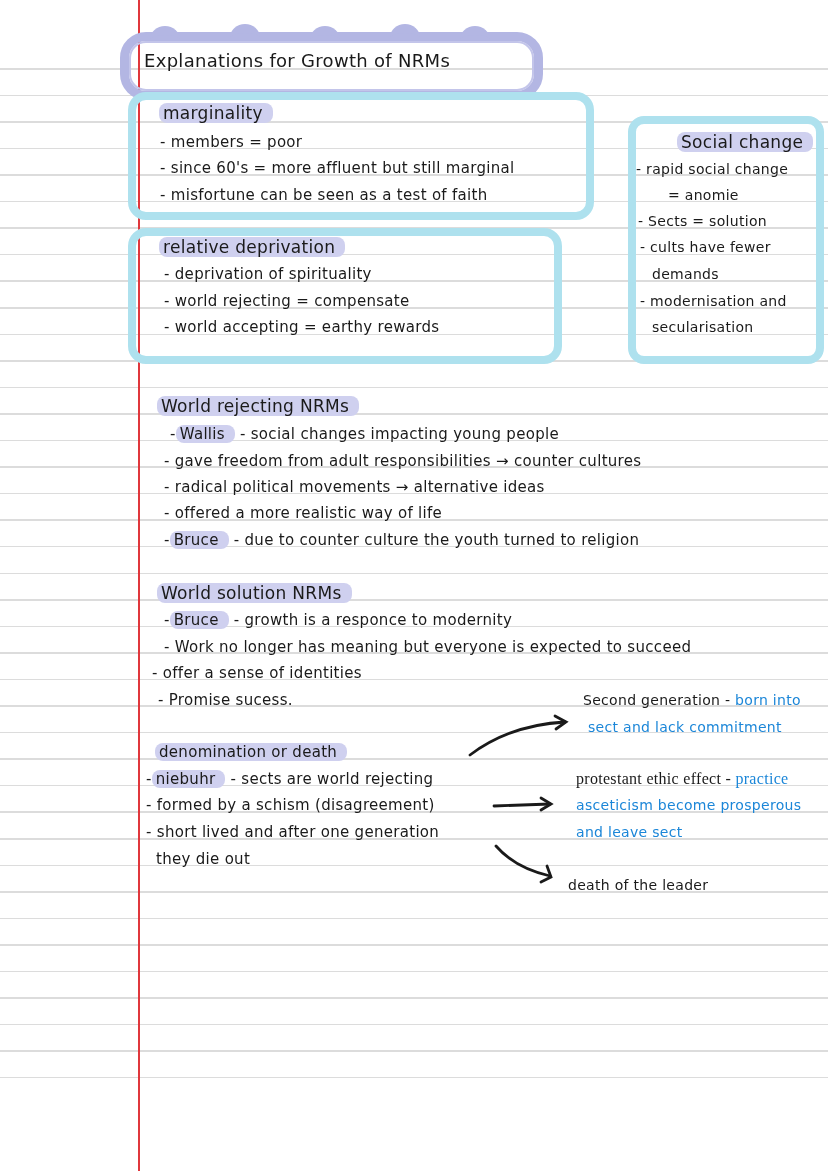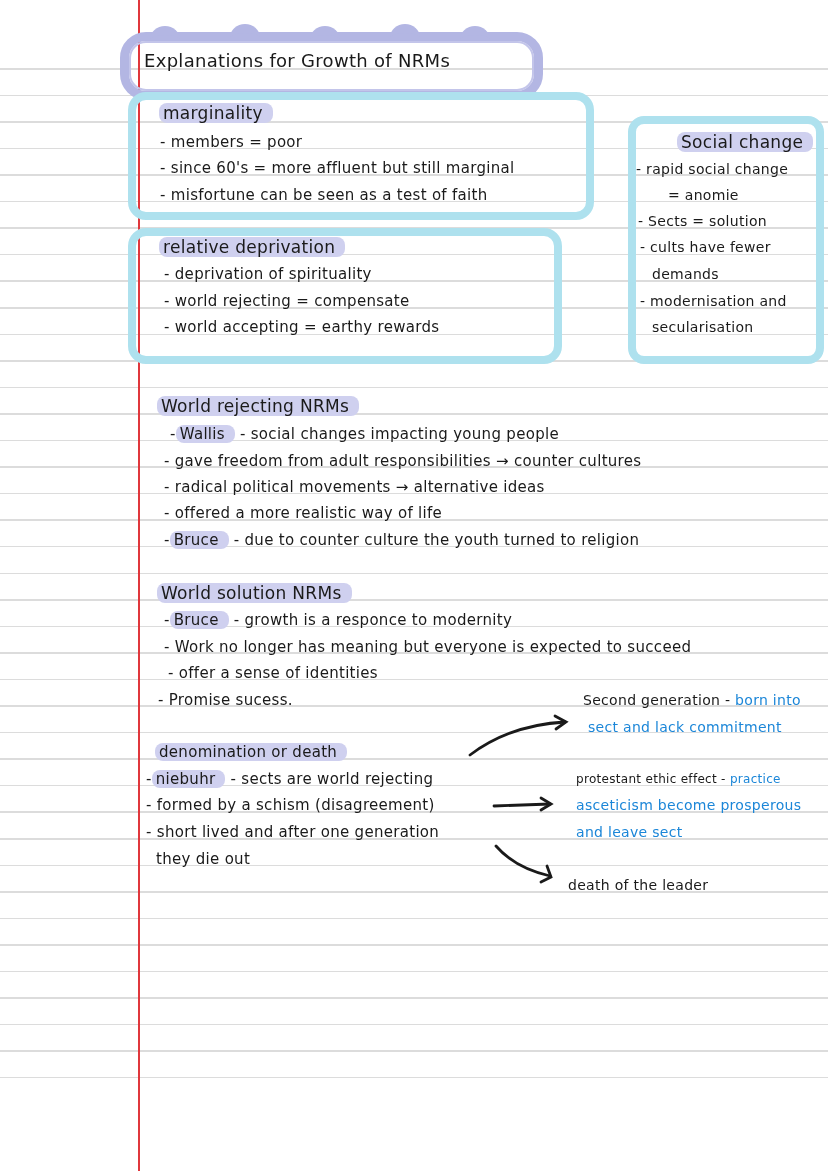--- a/index.html
+++ b/index.html
@@ -113,33 +113,33 @@
 <div class="txt heading" style="left:144px;top:397px;"><span class="hl">World rejecting NRMs</span></div>
 <div class="txt" style="left:164px;top:425px;margin-left:6px;"><span>-</span><span class="hl">Wallis</span><span> - social changes impacting young people</span></div>
 <div class="txt" style="left:164px;top:452px;"><span>-</span><span> gave freedom from adult responsibilities → counter cultures</span></div>
 <div class="txt" style="left:164px;top:478px;"><span>-</span><span> radical political movements → alternative ideas</span></div>
 <div class="txt" style="left:164px;top:504px;"><span>-</span><span> offered a more realistic way of life</span></div>
 <div class="txt" style="left:164px;top:531px;"><span>-</span><span class="hl">Bruce</span><span> - due to counter culture the youth turned to religion</span></div>
 
 <div class="txt heading" style="left:144px;top:584px;"><span class="hl">World solution NRMs</span></div>
 <div class="txt" style="left:164px;top:611px;"><span>-</span><span class="hl">Bruce</span><span> - growth is a responce to modernity</span></div>
 <div class="txt" style="left:164px;top:638px;"><span>-</span><span> Work no longer has meaning but everyone is expected to succeed</span></div>
-<div class="txt" style="left:168px;top:664px;text-align:right;"><span>-</span><span> offer a sense of identities</span></div>
+<div class="txt" style="left:152px;top:664px;text-align:right;"><span>-</span><span> offer a sense of identities</span></div>
 <div class="txt" style="left:158px;top:691px;"><span>-</span><span> Promise sucess.</span></div>
 
 <div class="txt heading" style="left:142px;top:743px;font-size:15px;"><span class="hl">denomination or death</span></div>
 <div class="txt" style="left:146px;top:770px;"><span>-</span><span class="hl">niebuhr</span><span> - sects are world rejecting</span></div>
 <div class="txt" style="left:146px;top:796px;"><span>-</span><span> formed by a schism (disagreement)</span></div>
 <div class="txt" style="left:146px;top:823px;"><span>-</span><span> short lived and after one generation</span></div>
 <div class="txt" style="left:156px;top:850px;"><span>they die out</span></div>
 
 <div class="txt" style="left:583px;top:691px;font-size:14px;"><span>Second generation - </span><span class="blue">born into</span></div>
 <div class="txt blue" style="left:588px;top:718px;font-size:14px;">sect and lack commitment</div>
 
-<div class="txt" style="left:576px;top:770px;font-size:12px;"><span>protestant ethic effect - </span><span class="blue">practice</span></div>
+<div class="txt" style="left:576px;top:770px;font-size:16px;font-family:Liberation Serif, serif;"><span>protestant ethic effect - </span><span class="blue">practice</span></div>
 <div class="txt blue" style="left:576px;top:796px;font-size:14px;">asceticism become prosperous</div>
 <div class="txt blue" style="left:576px;top:823px;font-size:14px;">and leave sect</div>
 
 <div class="txt" style="left:568px;top:876px;font-size:14px;">death of the leader</div>
 
 <svg class="arrows" width="828" height="1171">
   <g fill="none" stroke="#1a1a1a" stroke-width="2.8" stroke-linecap="round">
     <path d="M470 755 Q510 725 565 722"></path>
     <path d="M555 716 L566 722 L556 729"></path>
   </g>

